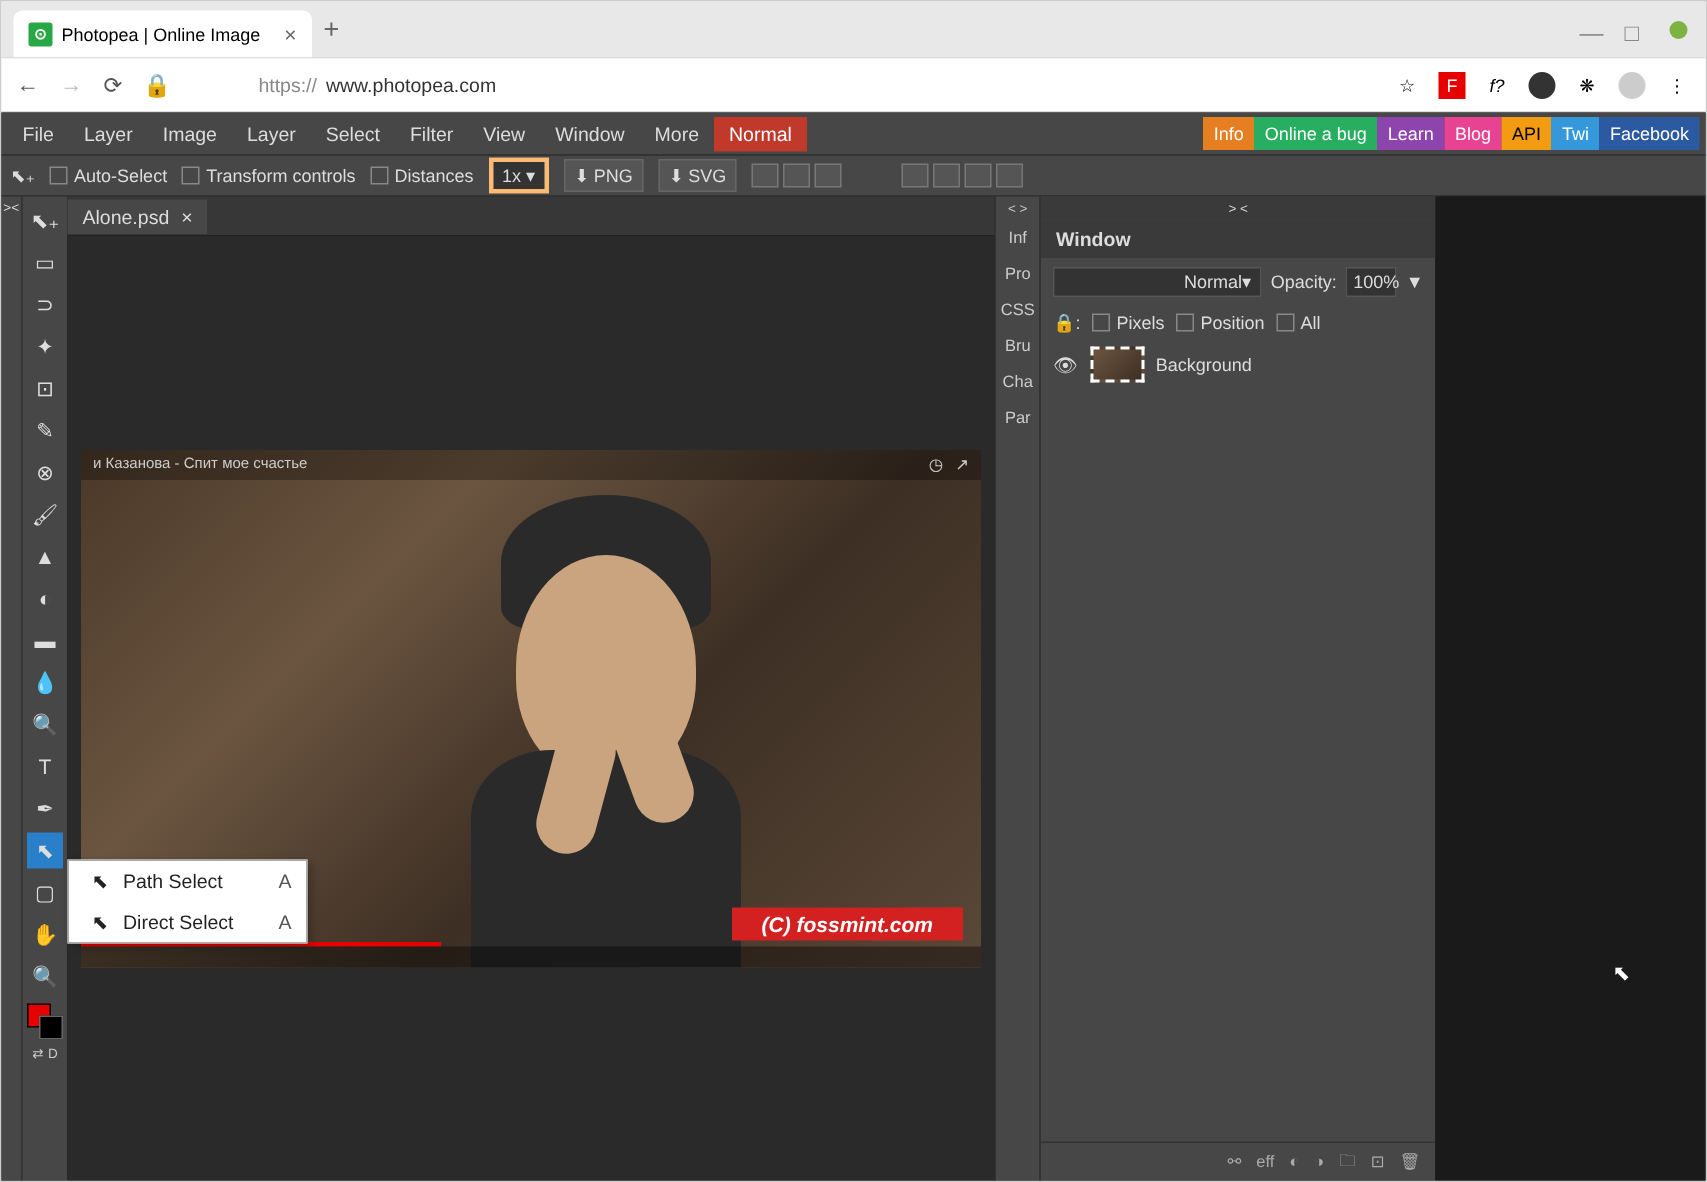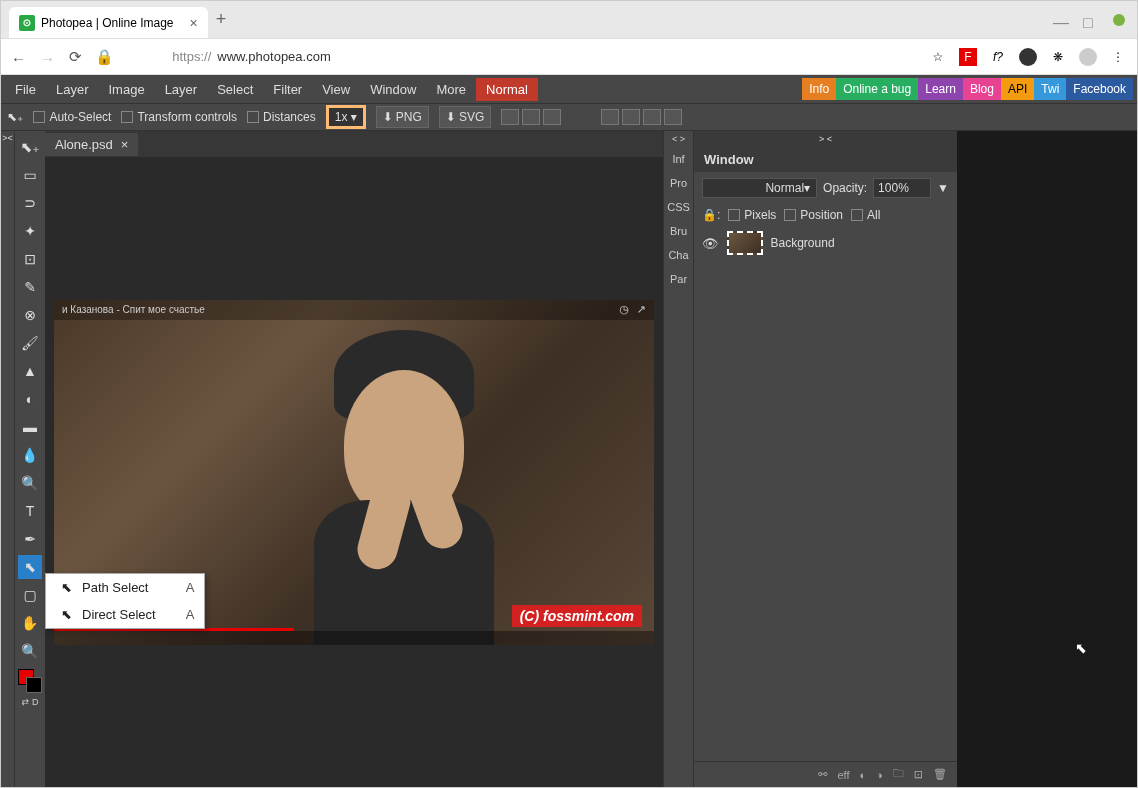--- a/index.html
+++ b/index.html
@@ -43,40 +43,40 @@
 .doc-tab { background:#474747; padding:4px 10px; font-size:13px; color:#ddd; display:flex; align-items:center; gap:8px; }
 .canvas { flex:1; background:#2a2a2a; display:flex; align-items:center; justify-content:center; position:relative; }
 .photo { width:600px; height:345px; background:linear-gradient(135deg,#4a3828 0%,#6b5540 30%,#3d2f24 60%,#5a4838 100%); position:relative; overflow:hidden; }
 .vidtop { position:absolute; top:0; left:0; right:0; height:20px; background:rgba(0,0,0,0.3); display:flex; align-items:center; padding:0 8px; font-size:10px; color:#ccc; }
 .vidtop .vicons { margin-left:auto; display:flex; gap:8px; font-size:11px; }
 .figure { position:absolute; left:240px; top:20px; width:220px; height:320px; }
 .head { width:120px; height:150px; background:#c9a47e; border-radius:50% 50% 45% 45%; position:absolute; left:50px; top:50px; }
 .turban { width:140px; height:90px; background:#2a2a2a; border-radius:60% 60% 20% 20%; position:absolute; left:40px; top:10px; }
 .body { width:180px; height:150px; background:#2a2a2a; border-radius:30% 30% 0 0; position:absolute; left:20px; top:180px; }
 .hand { width:40px; height:90px; background:#c9a47e; border-radius:20px; position:absolute; }
-.watermark { position:absolute; bottom:18px; right:12px; background:#d32020; color:#fff; padding:3px 8px; font-size:14px; font-weight:bold; font-style:italic; }
+.watermark { position:absolute; bottom:18px; right:12px; background:#d32020; color:#fff; padding:3px 20px; font-size:14px; font-weight:bold; font-style:italic; }
 .vidbottom { position:absolute; bottom:0; left:0; right:0; height:14px; background:rgba(0,0,0,0.4); }
 .progress { position:absolute; bottom:14px; left:0; height:3px; width:40%; background:#e60000; }
 .context-menu { position:absolute; left:0; top:442px; background:#fff; border:1px solid #aaa; box-shadow:2px 2px 6px rgba(0,0,0,0.3); z-index:100; font-size:13px; }
 .cm-item { display:flex; align-items:center; padding:6px 10px; gap:10px; color:#222; cursor:pointer; }
 .cm-item .cicon { width:16px; font-size:13px; }
 .cm-item .shortcut { margin-left:auto; color:#555; padding-left:20px; }
 .midpanel { width:30px; background:#474747; display:flex; flex-direction:column; font-size:11px; color:#ccc; border-left:1px solid #333; }
 .midpanel .mtab { padding:6px 3px; text-align:center; cursor:pointer; }
 .midpanel .expand { text-align:center; font-size:9px; padding:3px 0; }
 .rpanel { width:264px; background:#474747; display:flex; flex-direction:column; border-left:1px solid #333; font-size:12px; color:#ddd; }
 .rpanel .expand { text-align:center; font-size:9px; padding:3px 0; background:#3a3a3a; }
 .panel-tabs { display:flex; background:#3a3a3a; }
 .ptab { padding:5px 10px; cursor:pointer; font-size:13px; }
 .ptab.active { background:#474747; font-weight:bold; }
 .history-body { height:150px; padding:6px 10px; border-bottom:1px solid #333; }
 .layers-head { background:#3a3a3a; padding:5px 10px; font-weight:bold; font-size:13px; }
 .layer-opts { padding:6px 8px; display:flex; align-items:center; gap:6px; flex-wrap:wrap; }
 .blend-sel { background:#333; border:1px solid #555; padding:2px 6px; color:#ddd; flex:1; display:flex; justify-content:flex-end; }
-.opacity-box { background:#333; border:1px solid #555; padding:2px 4px; width:58px; color:#ddd; }
+.opacity-box { background:#333; border:1px solid #555; padding:2px 4px; width:34px; color:#ddd; }
 .lock-row { padding:4px 8px; display:flex; align-items:center; gap:8px; font-size:12px; }
 .layer-list { flex:1; }
 .layer-row { display:flex; align-items:center; padding:5px 8px; gap:8px; }
 .eye { font-size:13px; }
 .thumb { width:36px; height:24px; background:linear-gradient(135deg,#6b5540,#3d2f24); border:2px dashed #fff; }
 .layer-foot { height:26px; display:flex; align-items:center; justify-content:flex-end; gap:10px; padding:0 10px; font-size:11px; color:#aaa; border-top:1px solid #333; }
 .cursor-ptr { position:absolute; left:1075px; top:640px; color:#fff; font-size:14px; z-index:200; }
 .sidebar-blank { width:180px; background:#1a1a1a; }
 </style>
 </head>

